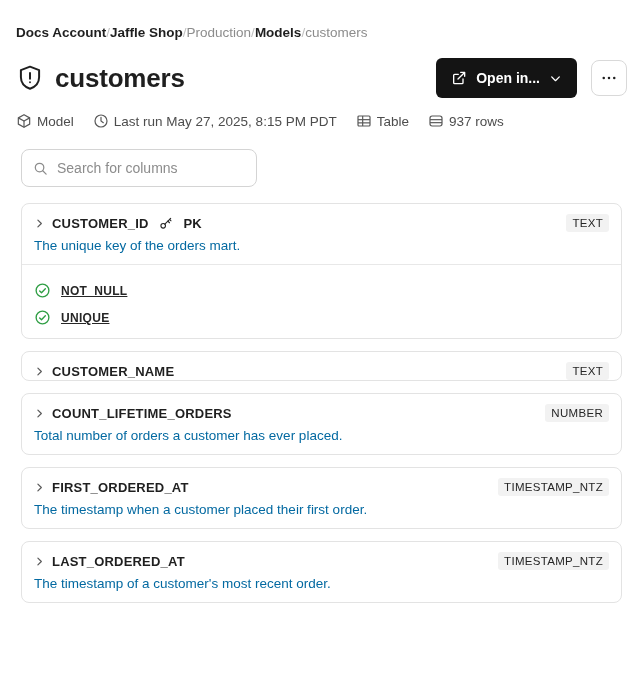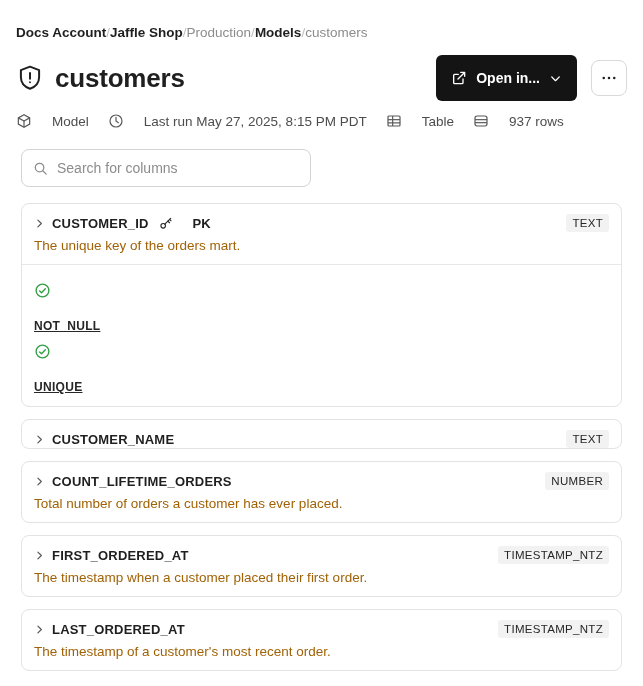--- a/index.html
+++ b/index.html
@@ -14,75 +14,75 @@
   .crumb.strong { color:#1f1f1f; font-weight:700; }
   .sep { color:#bfbfbf; }
 
   
   .header { margin-top:16px; display:flex; align-items:center; gap:11px; height:44px; }
   .shield { width:28px; height:28px; color:#1f1f1f; flex:0 0 auto; }
   .shield svg { width:28px; height:28px; }
   h1 { font-size:26px; font-weight:600; letter-spacing:-0.2px; }
   .actions { margin-left:auto; display:flex; align-items:center; gap:14px; }
   .open-in { display:flex; align-items:center; gap:9px; background:#141414; color:#fff;
-    border:none; border-radius:6px; height:46px; padding:0 15px; font-size:14px;
+    border:none; border-radius:6px; height:40px; padding:0 15px; font-size:14px;
     font-weight:600; font-family:inherit; cursor:pointer; }
   .open-in .ic svg { width:16px; height:16px; display:block; }
   .open-in .chev svg { width:13px; height:13px; }
   .more { width:36px; height:36px; border:1px solid #d9d9d9; background:#fff;
     border-radius:8px; cursor:pointer; display:flex; align-items:center;
     justify-content:center; color:#1f1f1f; }
   .more .ic svg { width:18px; height:18px; display:block; }
 
   
   .meta { margin-top:13px; display:flex; align-items:center; gap:19px;
     font-size:13.5px; color:#4d4d4d; }
-  .meta-item { display:flex; align-items:center; gap:20px; }
+  .meta-item { display:flex; align-items:center; gap:5px; }
   .meta-item .ic { color:#595959; display:flex; }
   .meta-item .ic svg { width:16px; height:16px; }
 
   
   .tabs { margin-top:46px; display:flex; align-items:flex-end; gap:29px;
     border-bottom:1px solid #e5e5e5; padding-left:14px; }
   .tab { display:flex; align-items:center; gap:8px; font-size:14px; color:#333;
     padding-bottom:10px; cursor:pointer; border-bottom:3px solid transparent;
     margin-bottom:-1px; }
   .tab.active { font-weight:700; color:#1f1f1f; border-bottom-color:#696969; }
   .tab-badge { background:#ececec; color:#4d4d4d; font-size:12.5px; line-height:1;
     padding:3px 6px; border-radius:4px; font-weight:400; }
 
   .content { margin:0 5px; }
 
   
-  .search { margin-top:20px; width:290px; height:38px; border:1px solid #d4d4d4;
+  .search { margin-top:20px; width:236px; height:38px; border:1px solid #d4d4d4;
     border-radius:8px; display:flex; align-items:center; padding:0 11px; gap:9px;
     background:#fff; }
   .search .ic { color:#8c8c8c; display:flex; }
   .search .ic svg { width:15px; height:15px; }
   .search input { border:none; outline:none; flex:1; font-size:14px;
     font-family:inherit; color:#1f1f1f; background:transparent; }
   .search input::placeholder { color:#8c8c8c; }
 
   
   .cards { margin-top:16px; }
   .card { border:1px solid #e3e3e3; border-radius:8px; margin-bottom:12px;
     background:#fff; }
   .card-head { display:flex; align-items:center; gap:7px; padding:10px 12px 0 12px; }
   .chev-r { color:#595959; display:flex; }
   .chev-r svg { width:11px; height:11px; }
   .col-name { font-size:13px; font-weight:700; letter-spacing:0.2px; color:#1f1f1f; }
-  .pk { display:flex; align-items:center; gap:20px; margin-left:3px; }
+  .pk { display:flex; align-items:center; gap:11px; margin-left:3px; }
   .pk .ic { display:flex; color:#262626; }
   .pk .ic svg { width:14px; height:14px; }
   .pk-label { font-size:13px; font-weight:700; }
   .type-badge { margin-left:auto; background:#f2f2f2; color:#262626; font-size:11.5px;
     letter-spacing:0.3px; padding:3px 6px; border-radius:3px; font-weight:500; }
-  .card-desc { padding:6px 12px 11px 12px; font-size:13.5px; color:#a16207; }
+  .card-desc { padding:6px 12px 11px 12px; font-size:13.5px; color:#0369a1; }
   .card-tests { border-top:1px solid #e8e8e8; padding:7px 12px 12px 12px; }
-  .test-row { display:flex; align-items:flex-start; gap:20px; margin-top:10px;flex-direction:column; }
+  .test-row { display:flex; align-items:center; gap:10px; margin-top:10px; }
   .test-row .ic { display:flex; }
   .test-row .ic svg { width:17px; height:17px; }
   .test-label { font-size:12px; font-weight:700; letter-spacing:0.3px; color:#262626;
     text-decoration:underline; cursor:pointer; }
 </style>
 </head>
 <body>
 
 <div class="page">
 

